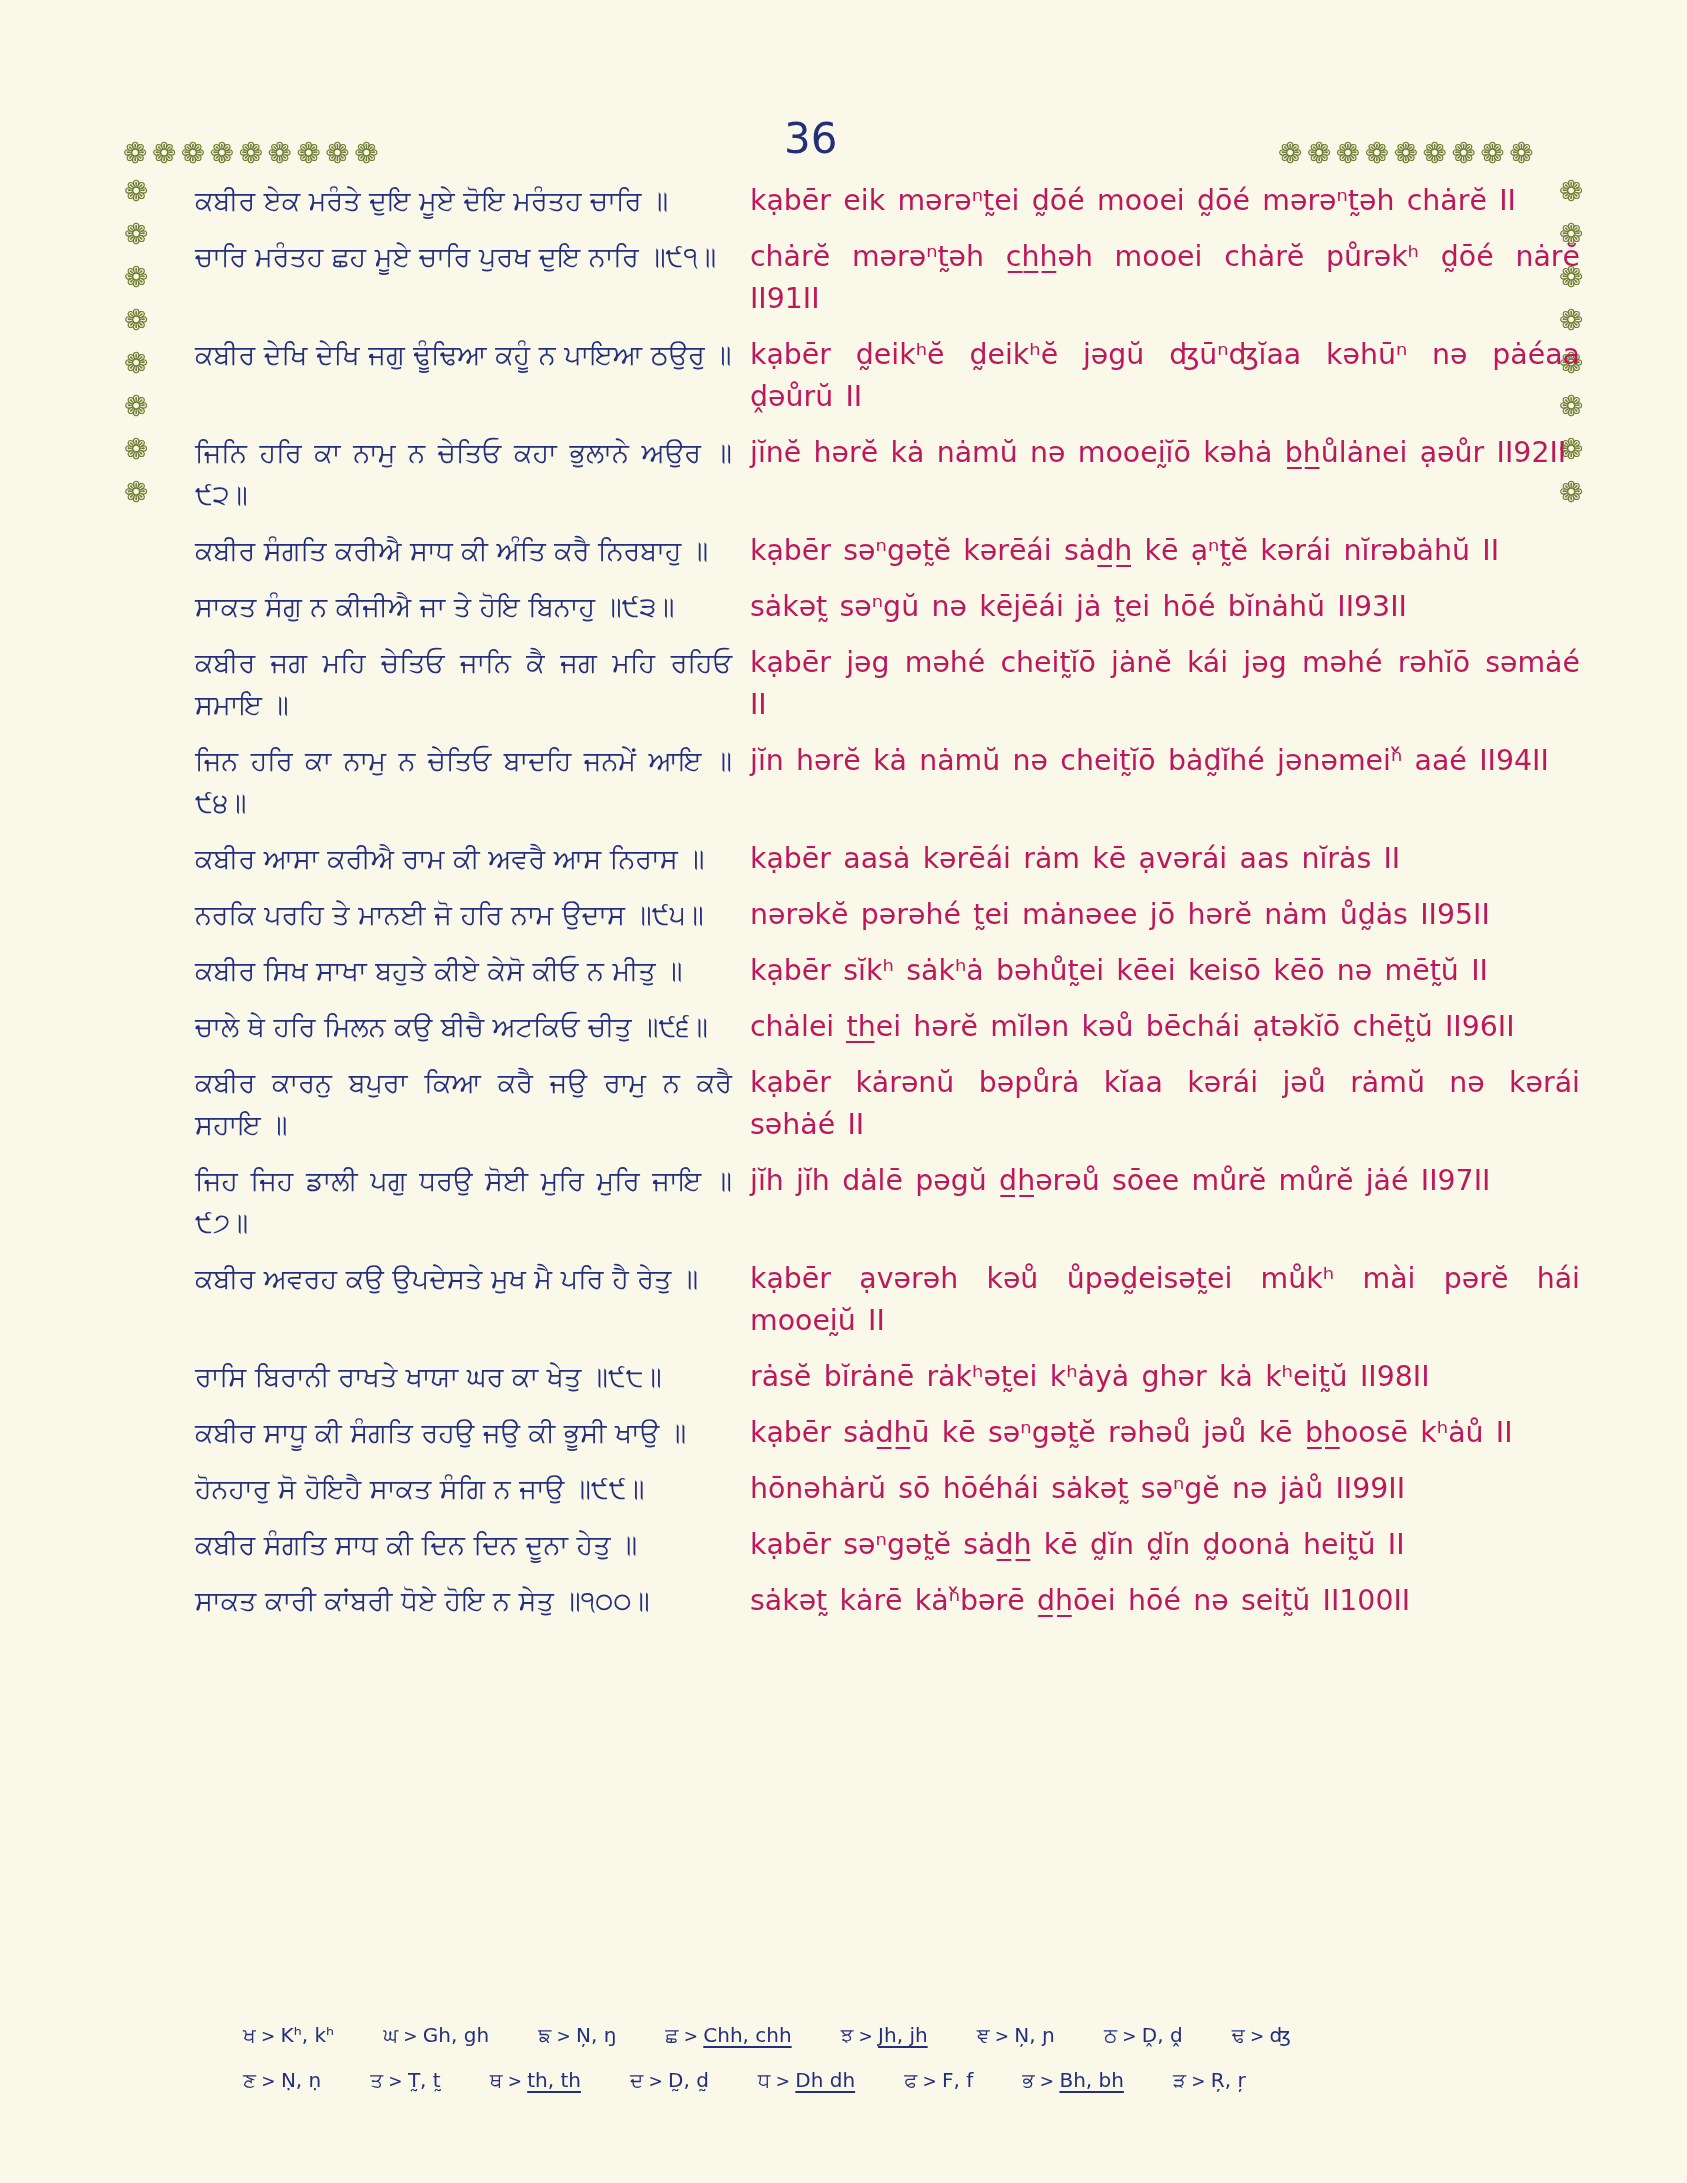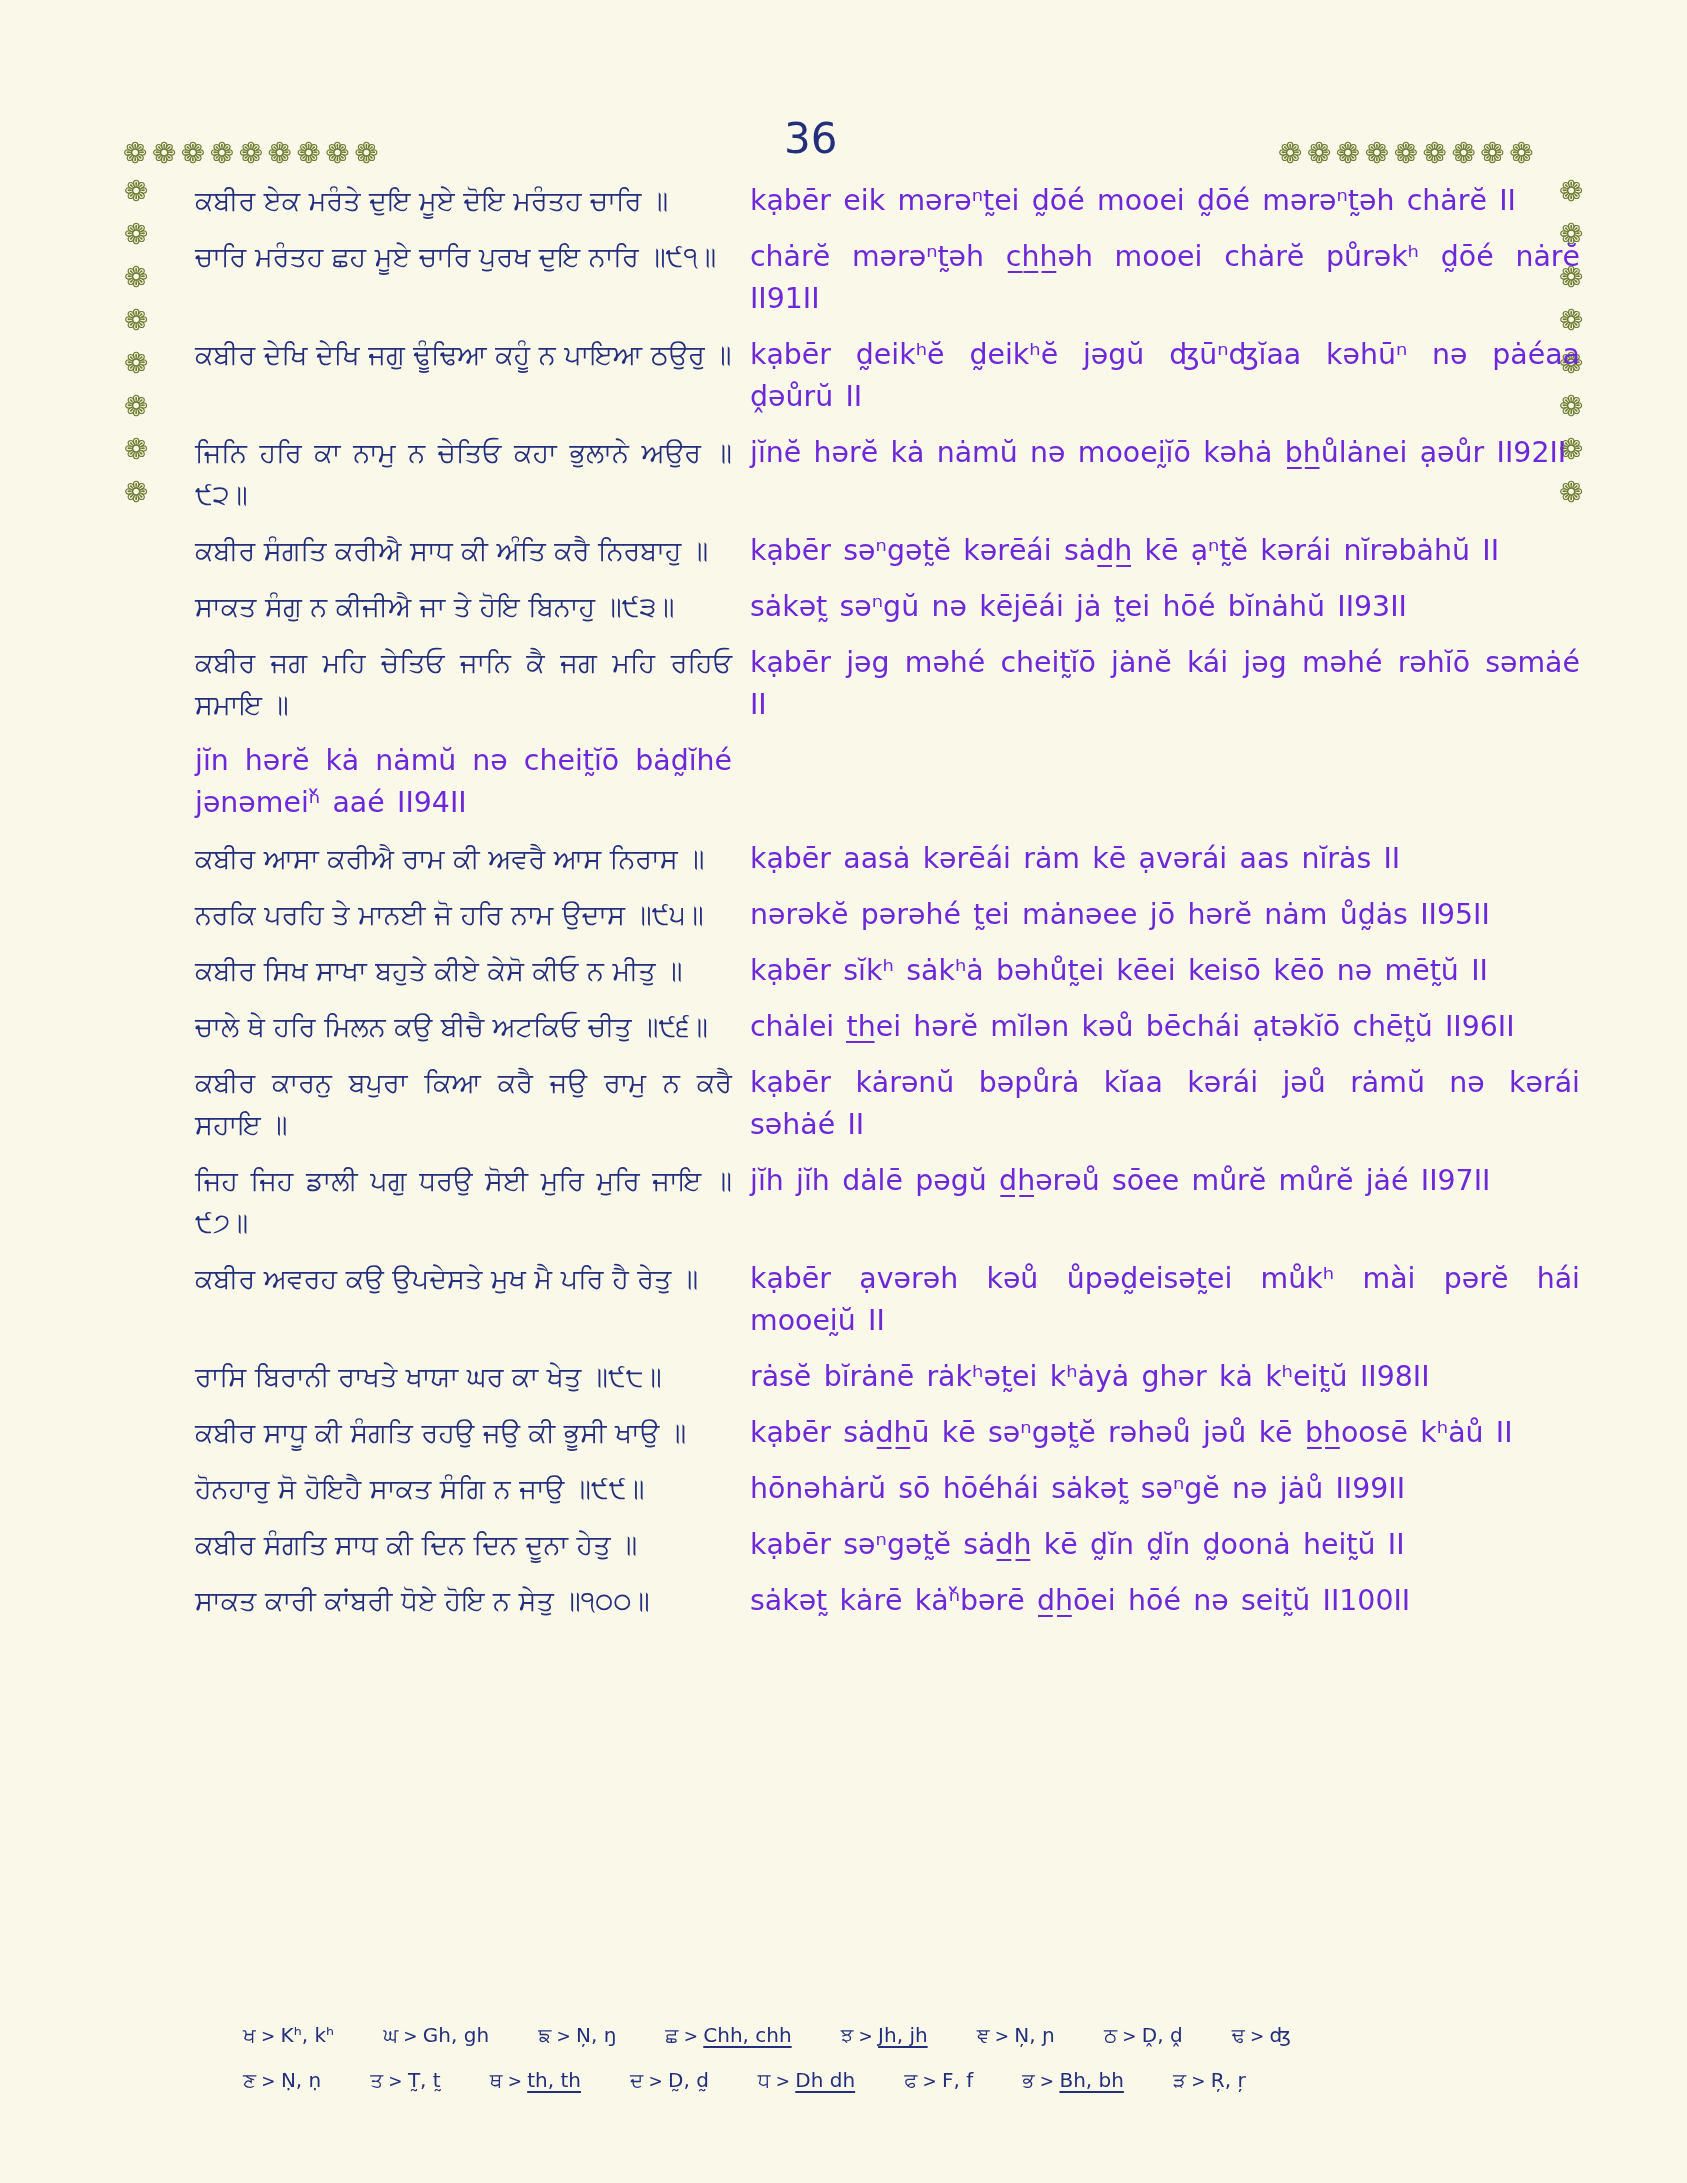--- a/index.html
+++ b/index.html
@@ -30,21 +30,21 @@
     display:grid;
     grid-template-columns:537px 830px;
     column-gap:18px;
     margin-bottom:14px;
   }
   .g{
     font-size:27px;line-height:42px;color:#242f7c;
     text-align:justify;
   }
   .t{
-    font-size:28.4px;line-height:42px;color:#6d28d9;
+    font-size:28.4px;line-height:42px;color:#be185d;
     text-align:justify;word-spacing:3.3px;
   }
   
   .legend{position:absolute;left:243px;top:2023px;width:1204px;color:#242f7c;text-align:right;}
   .legend-row{display:flex;gap:49px;font-size:20px;line-height:24px;margin-bottom:20px;white-space:nowrap;}
   .li .sep{margin:0 5.3px;font-size:17px;}
   .li .ll.u{text-decoration:underline;text-underline-offset:4px;}
 </style>
 </head>
 <body>
@@ -99,20 +99,21 @@
       </div>
       <div class="vrow">
         <div class="g">ਸਾਕਤ ਸੰਗੁ ਨ ਕੀਜੀਐ ਜਾ ਤੇ ਹੋਇ ਬਿਨਾਹੁ ॥੯੩॥</div>
         <div class="t">sȧkət̰ səⁿgŭ nə kējēái jȧ t̰ei hōé bĭnȧhŭ II93II</div>
       </div>
       <div class="vrow">
         <div class="g">ਕਬੀਰ ਜਗ ਮਹਿ ਚੇਤਿਓ ਜਾਨਿ ਕੈ ਜਗ ਮਹਿ ਰਹਿਓ ਸਮਾਇ ॥</div>
         <div class="t">kạbēr jəg məhé cheit̰ĭō jȧnĕ kái jəg məhé rəhĭō səmȧé II</div>
       </div>
       <div class="vrow">
+        <div class="g">ਜਿਨ ਹਰਿ ਕਾ ਨਾਮੁ ਨ ਚੇਤਿਓ ਬਾਦਹਿ ਜਨਮੇਂ ਆਇ ॥੯੪॥</div>
         <div class="t">jĭn hərĕ kȧ nȧmŭ nə cheit̰ĭō bȧd̰ĭhé jənəmeiⁿ̌ aaé II94II</div>
       </div>
       <div class="vrow">
         <div class="g">ਕਬੀਰ ਆਸਾ ਕਰੀਐ ਰਾਮ ਕੀ ਅਵਰੈ ਆਸ ਨਿਰਾਸ ॥</div>
         <div class="t">kạbēr aasȧ kərēái rȧm kē ạvərái aas nĭrȧs II</div>
       </div>
       <div class="vrow">
         <div class="g">ਨਰਕਿ ਪਰਹਿ ਤੇ ਮਾਨਈ ਜੋ ਹਰਿ ਨਾਮ ਉਦਾਸ ॥੯੫॥</div>
         <div class="t">nərəkĕ pərəhé t̰ei mȧnəee jō hərĕ nȧm ůd̰ȧs II95II</div>
       </div>

